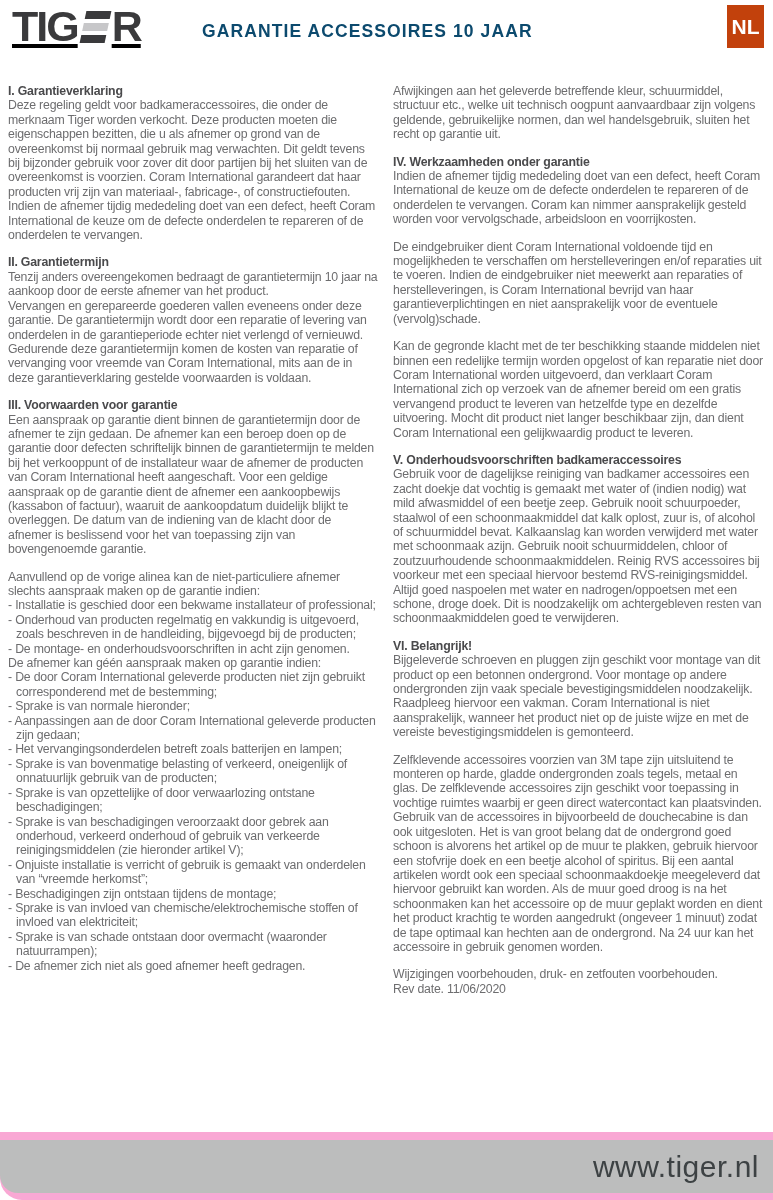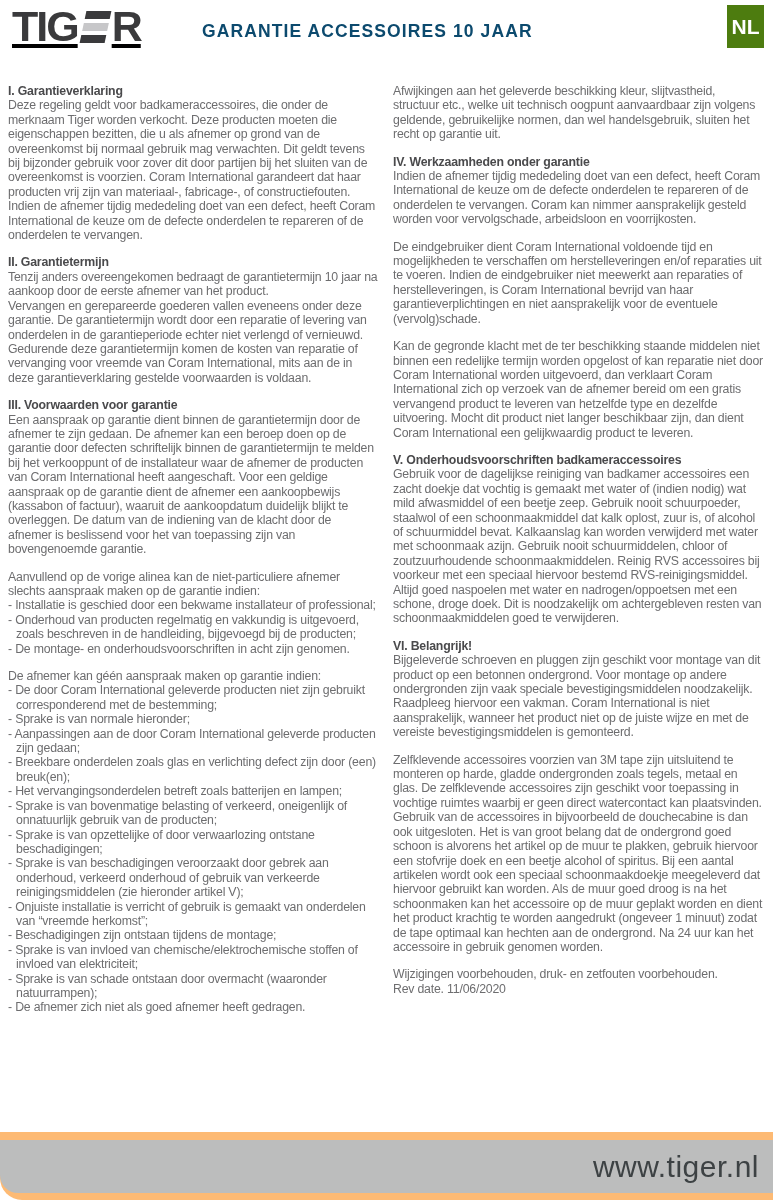--- a/index.html
+++ b/index.html
@@ -11,33 +11,33 @@
   }
   
   .doc-header { position:relative; height:84px; padding:6px 8px 0 12px; }
   .logo { display:inline-flex; align-items:center; height:40px;text-decoration:underline; }
   .logo-text { font-size:43px; font-weight:bold; color:#3a3a3c; letter-spacing:-2px; line-height:38px; }
   .logo-e { display:inline-flex; flex-direction:column; gap:4px; margin:2px 4px 0 5px; transform:skewX(-12deg); }
   .logo-e .bar { width:25px; height:8px; }
   .bar-dark  { background:#3a3a3c; }
   .bar-light { background:#c7c7c9; }
   .doc-title { position:absolute; left:202px; top:21px; font-size:17.5px; font-weight:bold; color:#0c4a6e; letter-spacing:1.1px; white-space:nowrap; }
-  .lang-badge { position:absolute; right:9px; top:5px; width:37px; height:43px; background:#4d7c0f; color:#ffffff; font-weight:bold; font-size:21px; display:flex; align-items:center; justify-content:center; }
+  .lang-badge { position:absolute; right:9px; top:5px; width:37px; height:43px; background:#c2410c; color:#ffffff; font-weight:bold; font-size:21px; display:flex; align-items:center; justify-content:center; }
   
   .columns { display:flex; gap:15px; padding:0 10px 0 8px; }
   .col { width:370px; font-size:12.3px; line-height:14.4px; letter-spacing:-0.2px; color:#6d6d6f; }
   .heading { font-weight:bold; color:#4a4a4c; }
   .para { margin-bottom:13px; }
   .para.tight { margin-bottom:0; }
-  .list { margin-bottom:13px; }
+  .list { }
   .list.tight { margin-bottom:0; }
   .bullet-item { padding-left:8px; text-indent:-8px; }
   .bullet-item::before { content:"- "; }
   
-  .footer { position:absolute; left:0; right:0; bottom:0; height:68px; background:#fdba74; border-bottom-left-radius:22px; }
+  .footer { position:absolute; left:0; right:0; bottom:0; height:68px; background:#f9a8d4; border-bottom-left-radius:22px; }
   .footer-inner { position:absolute; left:0; right:0; top:8px; bottom:7px; background:#bcbdbd; border-bottom-left-radius:18px; display:flex; align-items:center; justify-content:flex-end; padding-right:14px; }
   .footer-url { font-size:30px; color:#3d4244; letter-spacing:0.5px; }
 </style>
 </head>
 <body>
 
 <header class="doc-header">
   <div class="logo">
     <span class="logo-text">TIG</span>
     <span class="logo-e">
@@ -65,34 +65,33 @@
       <div class="list">
         <div class="bullet-item">Installatie is geschied door een bekwame installateur of professional;</div>
         <div class="bullet-item">Onderhoud van producten regelmatig en vakkundig is uitgevoerd, zoals beschreven in de handleiding, bijgevoegd bij de producten;</div>
         <div class="bullet-item">De montage- en onderhoudsvoorschriften in acht zijn genomen.</div>
       </div>
       <div class="para tight">De afnemer kan géén aanspraak maken op garantie indien:</div>
       <div class="list tight">
         <div class="bullet-item">De door Coram International geleverde producten niet zijn gebruikt corresponderend met de bestemming;</div>
         <div class="bullet-item">Sprake is van normale hieronder;</div>
         <div class="bullet-item">Aanpassingen aan de door Coram International geleverde producten zijn gedaan;</div>
-        <div class="bullet-item">Breekbare onderdelen zoals glas en verlichting defect zijn door (een) breuk(en);</div>
         <div class="bullet-item">Het vervangingsonderdelen betreft zoals batterijen en lampen;</div>
         <div class="bullet-item">Sprake is van bovenmatige belasting of verkeerd, oneigenlijk of onnatuurlijk gebruik van de producten;</div>
         <div class="bullet-item">Sprake is van opzettelijke of door verwaarlozing ontstane beschadigingen;</div>
         <div class="bullet-item">Sprake is van beschadigingen veroorzaakt door gebrek aan onderhoud, verkeerd onderhoud of gebruik van verkeerde reinigingsmiddelen (zie hieronder artikel V);</div>
         <div class="bullet-item">Onjuiste installatie is verricht of gebruik is gemaakt van onderdelen van “vreemde herkomst”;</div>
         <div class="bullet-item">Beschadigingen zijn ontstaan tijdens de montage;</div>
         <div class="bullet-item">Sprake is van invloed van chemische/elektrochemische stoffen of invloed van elektriciteit;</div>
         <div class="bullet-item">Sprake is van schade ontstaan door overmacht (waaronder natuurrampen);</div>
         <div class="bullet-item">De afnemer zich niet als goed afnemer heeft gedragen.</div>
       </div>
     </div>
   <div class="col" id="col-right">
-      <div class="para">Afwijkingen aan het geleverde beschikking kleur, slijtvastheid, structuur etc., welke uit technisch oogpunt aanvaardbaar zijn volgens geldende, gebruikelijke normen, dan wel handelsgebruik, sluiten het recht op garantie uit.</div>
+      <div class="para">Afwijkingen aan het geleverde betreffende kleur, schuurmiddel, structuur etc., welke uit technisch oogpunt aanvaardbaar zijn volgens geldende, gebruikelijke normen, dan wel handelsgebruik, sluiten het recht op garantie uit.</div>
       <div class="heading">IV. Werkzaamheden onder garantie</div>
       <div class="para">Indien de afnemer tijdig mededeling doet van een defect, heeft Coram International de keuze om de defecte onderdelen te repareren of de onderdelen te vervangen. Coram kan nimmer aansprakelijk gesteld worden voor vervolgschade, arbeidsloon en voorrijkosten.</div>
       <div class="para">De eindgebruiker dient Coram International voldoende tijd en mogelijkheden te verschaffen om herstelleveringen en/of reparaties uit te voeren. Indien de eindgebruiker niet meewerkt aan reparaties of herstelleveringen, is Coram International bevrijd van haar garantieverplichtingen en niet aansprakelijk voor de eventuele (vervolg)schade.</div>
       <div class="para">Kan de gegronde klacht met de ter beschikking staande middelen niet binnen een redelijke termijn worden opgelost of kan reparatie niet door Coram International worden uitgevoerd, dan verklaart Coram International zich op verzoek van de afnemer bereid om een gratis vervangend product te leveren van hetzelfde type en dezelfde uitvoering. Mocht dit product niet langer beschikbaar zijn, dan dient Coram International een gelijkwaardig product te leveren.</div>
       <div class="heading">V. Onderhoudsvoorschriften badkameraccessoires</div>
       <div class="para">Gebruik voor de dagelijkse reiniging van badkamer accessoires een zacht doekje dat vochtig is gemaakt met water of (indien nodig) wat mild afwasmiddel of een beetje zeep. Gebruik nooit schuurpoeder, staalwol of een schoonmaakmiddel dat kalk oplost, zuur is, of alcohol of schuurmiddel bevat. Kalkaanslag kan worden verwijderd met water met schoonmaak azijn. Gebruik nooit schuurmiddelen, chloor of zoutzuurhoudende schoonmaakmiddelen. Reinig RVS accessoires bij voorkeur met een speciaal hiervoor bestemd RVS-reinigingsmiddel. Altijd goed naspoelen met water en nadrogen/oppoetsen met een schone, droge doek. Dit is noodzakelijk om achtergebleven resten van schoonmaakmiddelen goed te verwijderen.</div>
       <div class="heading">VI. Belangrijk!</div>
       <div class="para">Bijgeleverde schroeven en pluggen zijn geschikt voor montage van dit product op een betonnen ondergrond. Voor montage op andere ondergronden zijn vaak speciale bevestigingsmiddelen noodzakelijk. Raadpleeg hiervoor een vakman. Coram International is niet aansprakelijk, wanneer het product niet op de juiste wijze en met de vereiste bevestigingsmiddelen is gemonteerd.</div>
       <div class="para">Zelfklevende accessoires voorzien van 3M tape zijn uitsluitend te monteren op harde, gladde ondergronden zoals tegels, metaal en glas. De zelfklevende accessoires zijn geschikt voor toepassing in vochtige ruimtes waarbij er geen direct watercontact kan plaatsvinden. Gebruik van de accessoires in bijvoorbeeld de douchecabine is dan ook uitgesloten. Het is van groot belang dat de ondergrond goed schoon is alvorens het artikel op de muur te plakken, gebruik hiervoor een stofvrije doek en een beetje alcohol of spiritus. Bij een aantal artikelen wordt ook een speciaal schoonmaakdoekje meegeleverd dat hiervoor gebruikt kan worden. Als de muur goed droog is na het schoonmaken kan het accessoire op de muur geplakt worden en dient het product krachtig te worden aangedrukt (ongeveer 1 minuut) zodat de tape optimaal kan hechten aan de ondergrond. Na 24 uur kan het accessoire in gebruik genomen worden.</div>
       <div class="para tight">Wijzigingen voorbehouden, druk- en zetfouten voorbehouden.</div>

